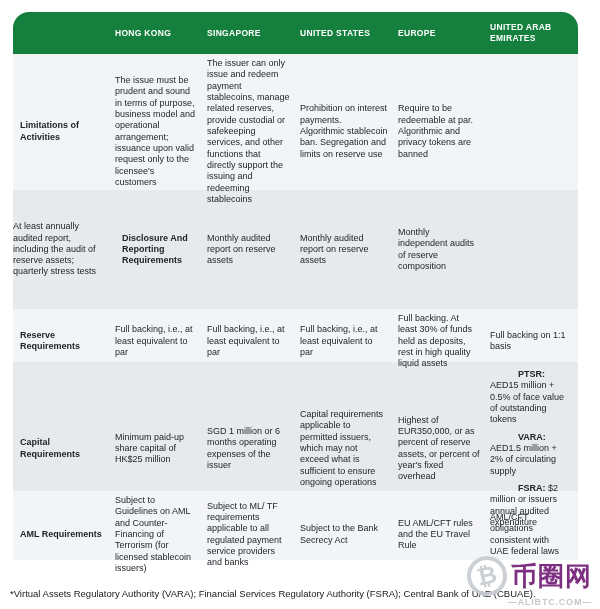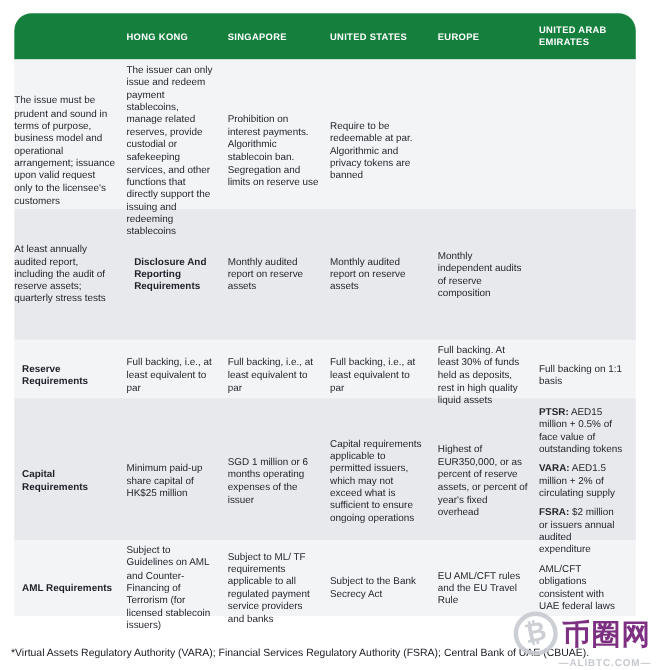--- a/index.html
+++ b/index.html
@@ -55,21 +55,21 @@
     padding-left: 7px;
     padding-right: 8px;
     color: #1d2028;
   }
   .cell.multi {
     flex-direction: column;
     justify-content: center;
     align-items: flex-start;
   }
   .cell.multi .seg { margin: 3px 0; }
-  .seg b { font-weight: bold; }
+  .seg b { font-weight: bold; margin-left: 28px; }
 
   .footer {
     position: absolute;
     left: 10px; top: 588px;
     width: 580px;
   }
   .footer .note {
     font-size: 9.5px;
     color: #17191f;
     line-height: 1.25;
@@ -130,20 +130,21 @@
   <div class="grid-row thead">
     <div class="th"></div>
     <div class="th">HONG KONG</div>
     <div class="th">SINGAPORE</div>
     <div class="th">UNITED STATES</div>
     <div class="th">EUROPE</div>
     <div class="th">UNITED ARAB EMIRATES</div>
   </div>
 
   <div class="grid-row trow r0 row-light">
+    <div class="cell label">Limitations of Activities</div>
     <div class="cell">The issue must be prudent and sound in terms of purpose, business model and operational arrangement; issuance upon valid request only to the licensee's customers</div>
     <div class="cell">The issuer can only issue and redeem payment stablecoins, manage related reserves, provide custodial or safekeeping services, and other functions that directly support the issuing and redeeming stablecoins</div>
     <div class="cell">Prohibition on interest payments. Algorithmic stablecoin ban. Segregation and limits on reserve use</div>
     <div class="cell">Require to be redeemable at par. Algorithmic and privacy tokens are banned</div>
   </div>
 
   <div class="grid-row trow r1 row-gray">
     <div class="cell">At least annually audited report, including the audit of reserve assets; quarterly stress tests</div>
     <div class="cell label">Disclosure And Reporting Requirements</div>
     <div class="cell">Monthly audited report on reserve assets</div>

